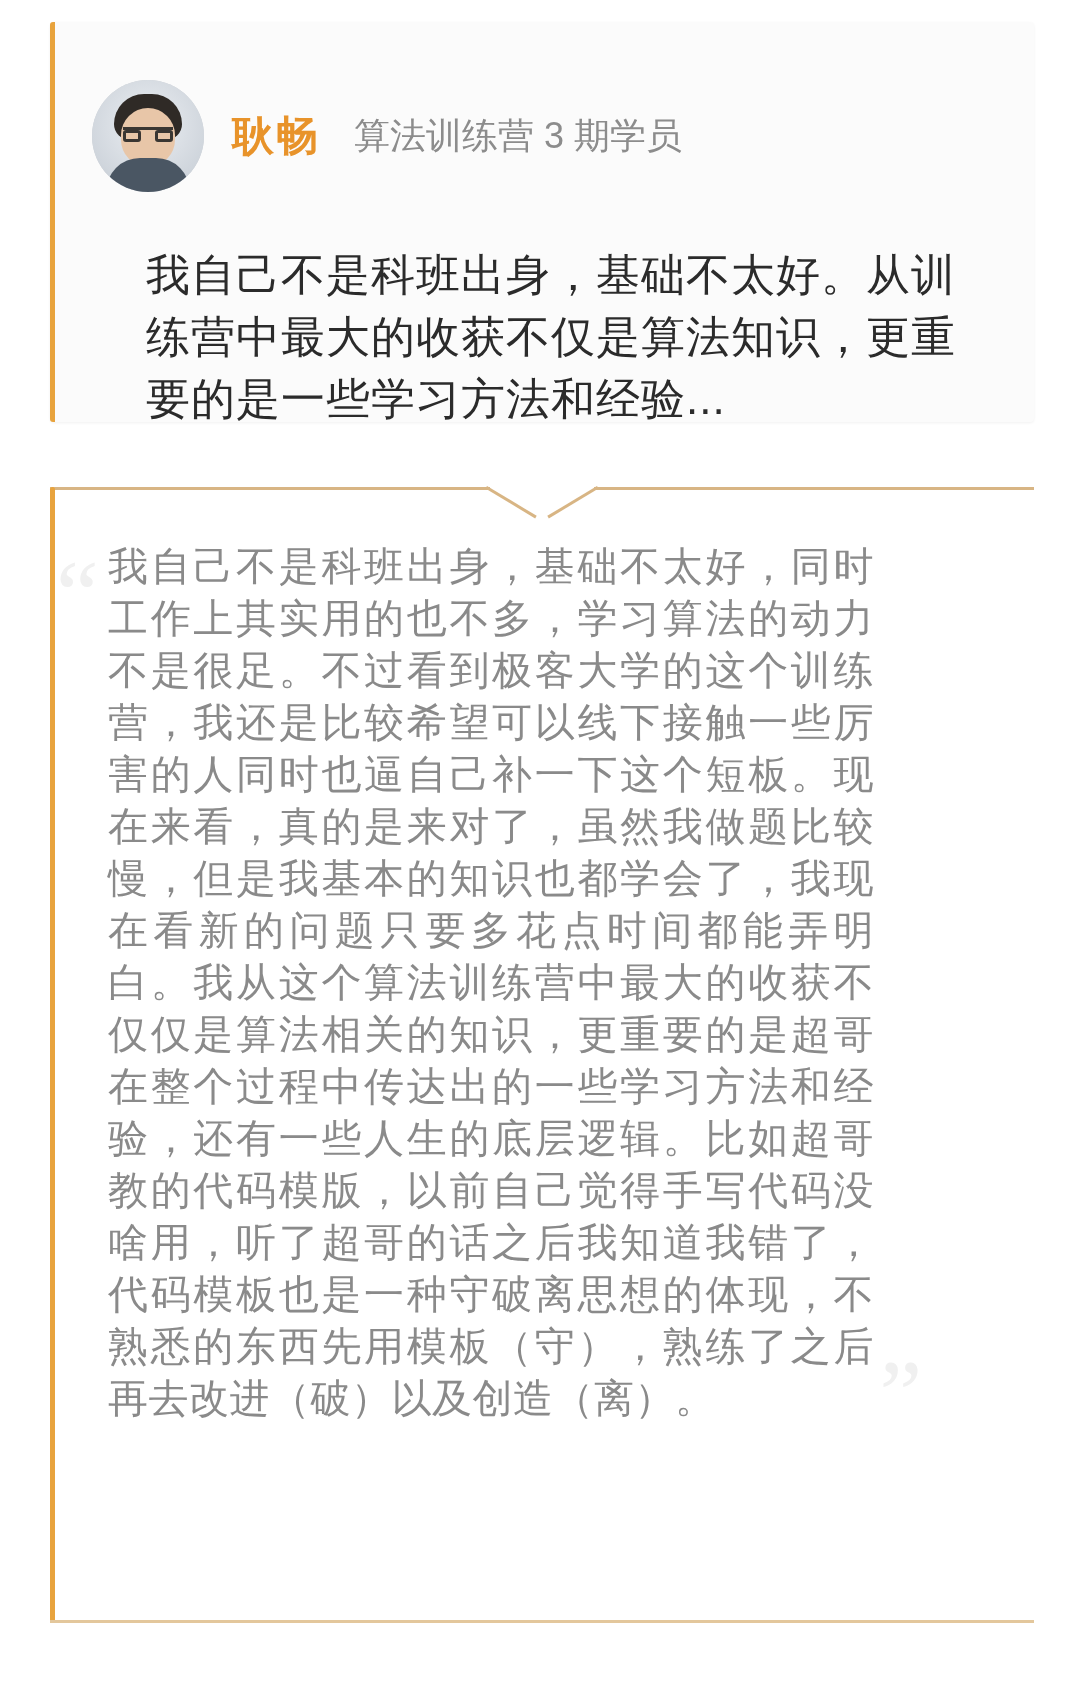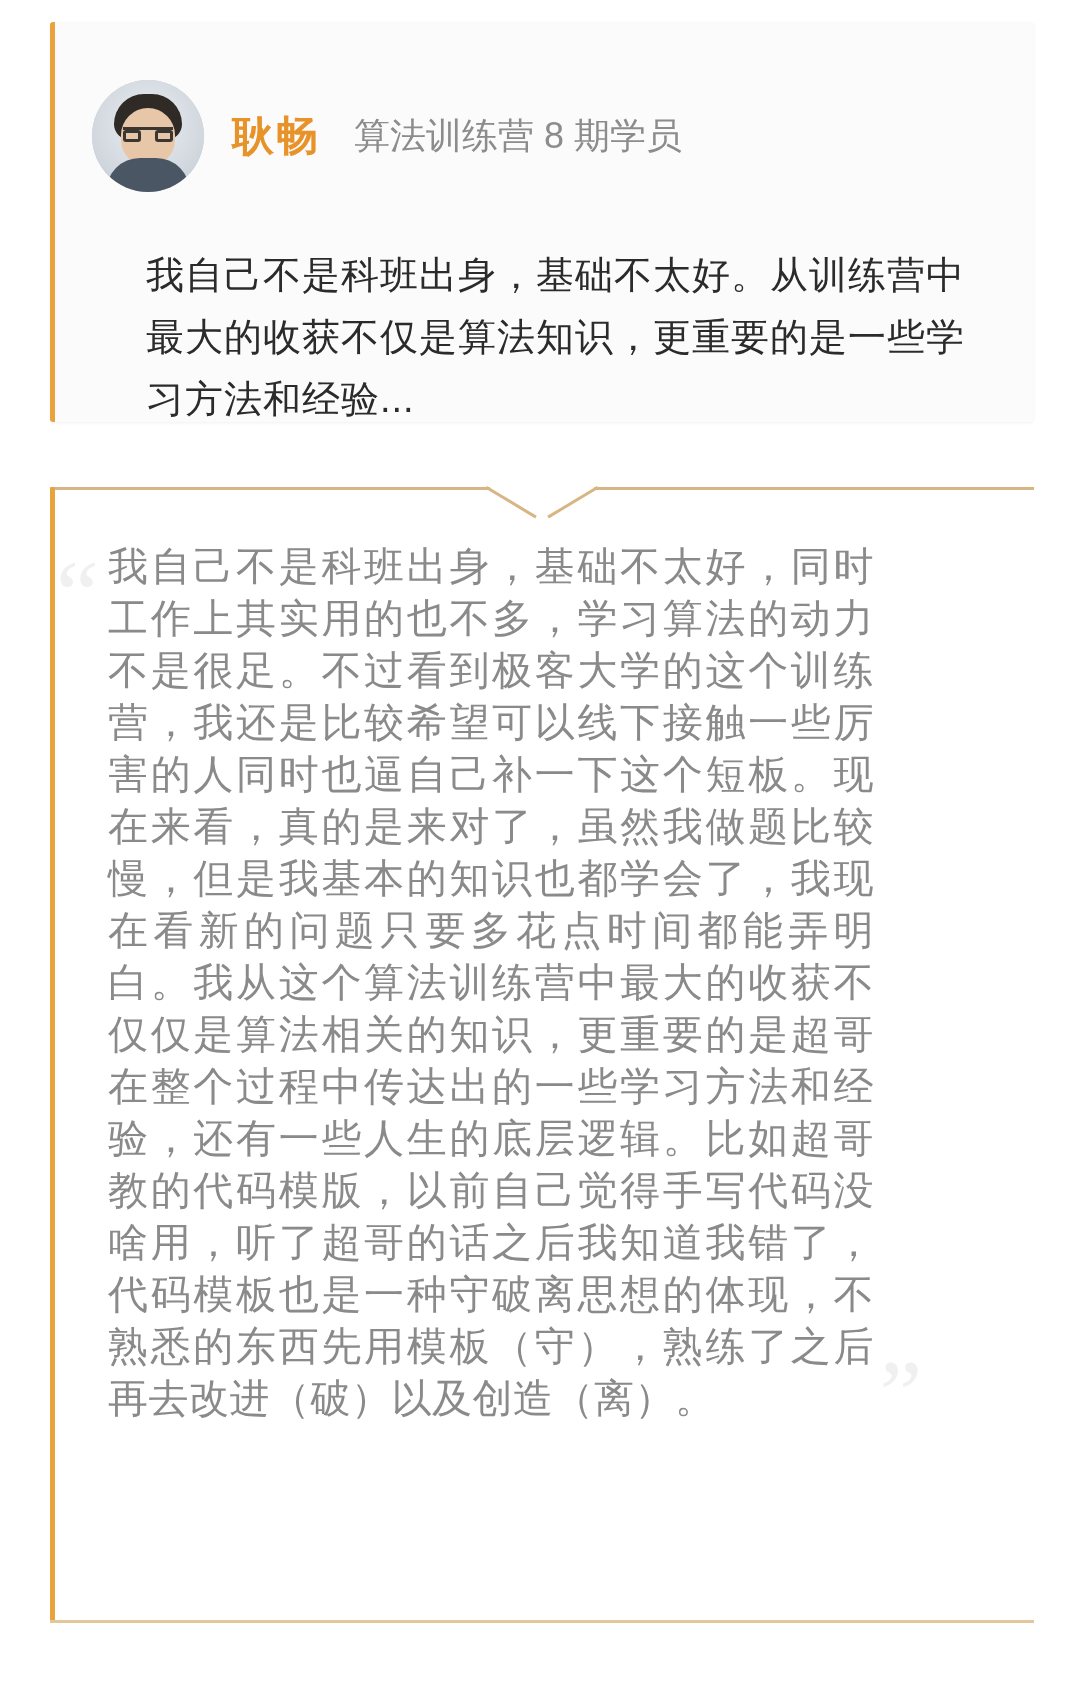--- a/index.html
+++ b/index.html
@@ -123,21 +123,21 @@
     font-size: 36px;
     color: #8c8c8c;
     white-space: nowrap;
   }
 
   .card-quote {
     position: absolute;
     left: 96px;
     top: 222px;
     width: 828px;
-    font-size: 38px;
+    font-size: 44px;
     line-height: 62px;
     color: #2b2b2b;
     letter-spacing: 1px;
   }
 
   
   .divider {
     position: absolute;
     left: 50px;
     top: 487px;
@@ -239,21 +239,21 @@
 
     <div class="card-header">
       <div class="avatar">
         <div class="bg"></div>
         <div class="hair"></div>
         <div class="face"></div>
         <div class="glasses"></div>
         <div class="body"></div>
       </div>
       <div class="user-name">耿畅</div>
-      <div class="user-role">算法训练营 8 期学员</div>
+      <div class="user-role">算法训练营 3 期学员</div>
     </div>
 
     <div class="card-quote">我自己不是科班出身，基础不太好。从训练营中最大的收获不仅是算法知识，更重要的是一些学习方法和经验...</div>
   </div>
 
   <div class="divider">
     <div class="line-left"></div>
     <div class="notch"></div>
     <div class="line-right"></div>
   </div>

